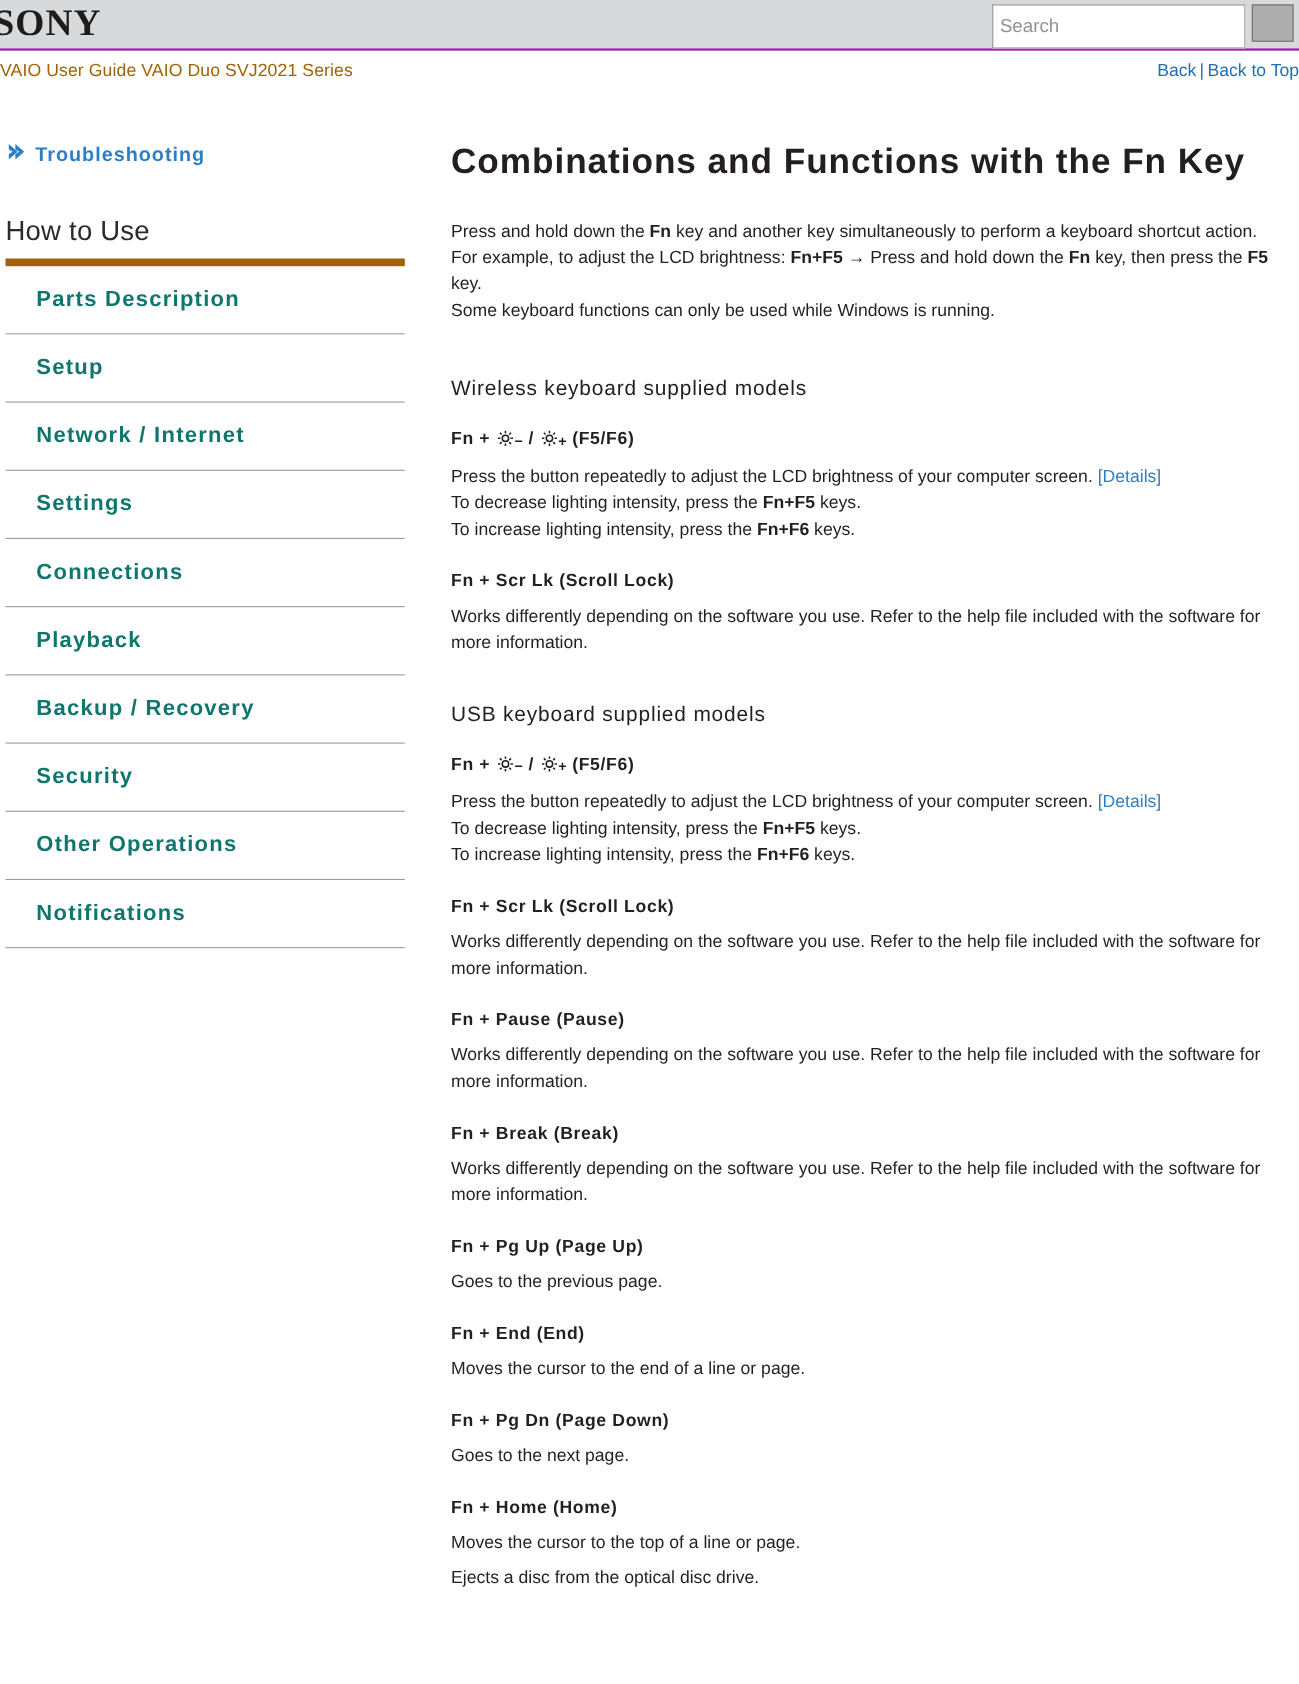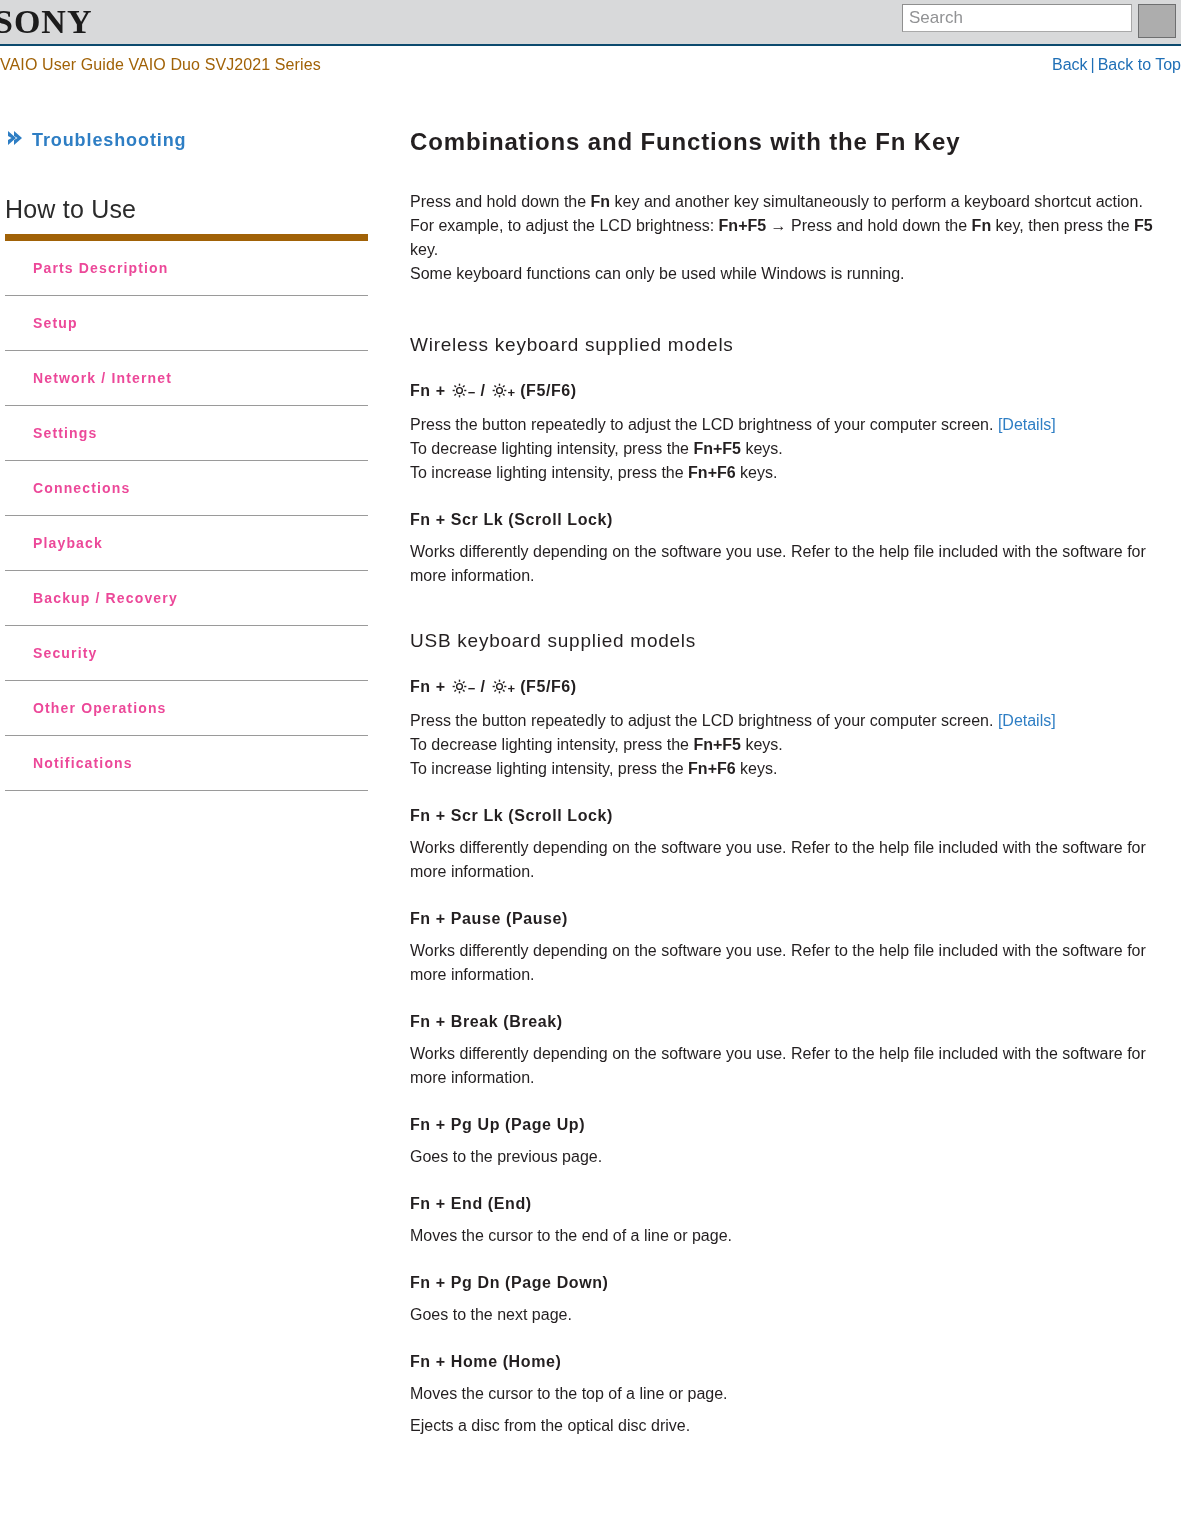--- a/index.html
+++ b/index.html
@@ -13,21 +13,21 @@
     font-family: "Liberation Sans", sans-serif;
     color: #231f20;
     -webkit-font-smoothing: antialiased;
   }
 
   
   .header-bar {
     position: relative;
     height: 46px;
     background: #d8d9da;
-    border-bottom: 2px solid #0c4a6e;
+    border-bottom: 2px solid #a21caf;
     box-sizing: border-box;
   }
   .sony-logo {
     position: absolute;
     left: -6px;
     top: 2px;
     font-family: "Liberation Serif", serif;
     font-weight: bold;
     font-size: 34px;
     letter-spacing: 1px;
@@ -37,21 +37,21 @@
   }
   .search-wrap {
     position: absolute;
     right: 5px;
     top: 4px;
     display: flex;
     align-items: flex-start;
   }
   .search-input {
     width: 230px;
-    height: 28px;
+    height: 40px;
     box-sizing: border-box;
     border: 1px solid #a9a9a9;
     border-top-color: #8f8f8f;
     border-left-color: #8f8f8f;
     background: #ffffff;
     font-family: "Liberation Sans", sans-serif;
     font-size: 17px;
     color: #6d6e70;
     padding: 0 6px;
     outline: none;
@@ -134,37 +134,37 @@
     margin-right: 4px;
   }
   .nav-list { margin: 0; padding: 0; list-style: none; }
   .nav-item {
     border-bottom: 1px solid #9a9a9a;
     margin-right: 4px;
     cursor: pointer;
   }
   .nav-item-label {
     display: block;
-    font-size: 14px;
+    font-size: 20px;
     font-weight: bold;
     letter-spacing: 1.15px;
-    color: #ec4899;
+    color: #0f766e;
     padding: 19px 0 19px 28px;
   }
 
   
   .content {
     flex: 1 1 auto;
     padding-right: 2px;
     padding-left: 38px;
     box-sizing: border-box;
   }
   h1.doc-title {
     margin: 0 0 34px 0;
-    font-size: 24px;
+    font-size: 32px;
     font-weight: bold;
     letter-spacing: 0.85px;
     color: #231f20;
   }
   h2.sub-head {
     margin: 42px 0 22px 0;
     font-size: 19px;
     font-weight: normal;
     letter-spacing: 0.75px;
     color: #231f20;

